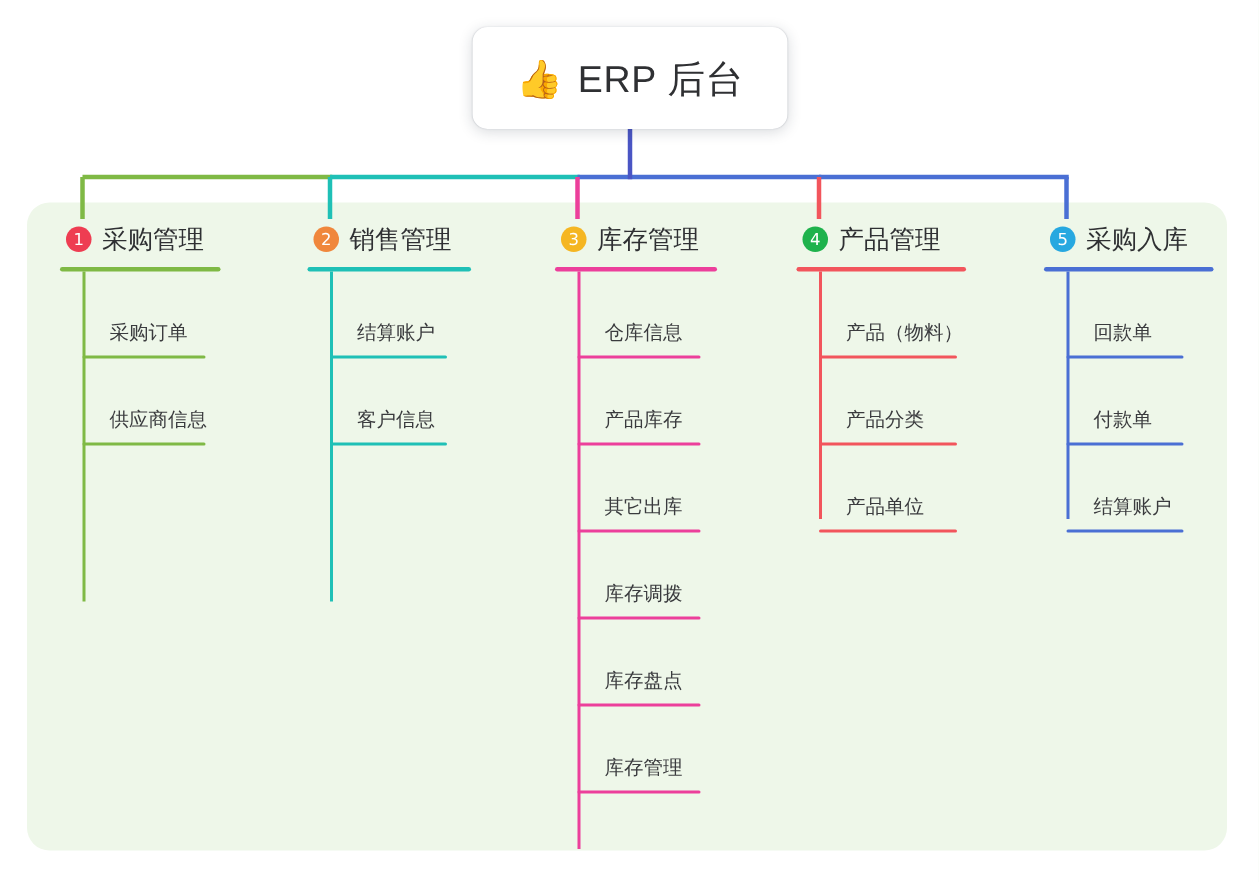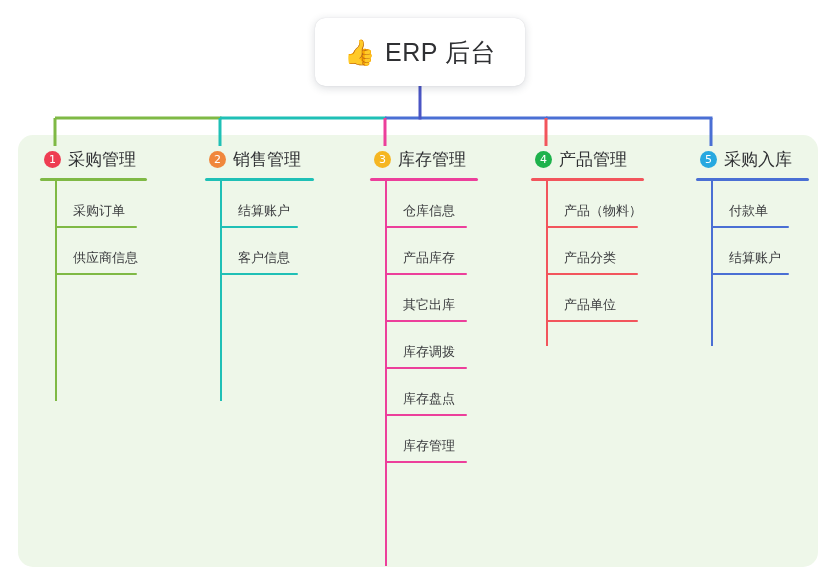--- a/index.html
+++ b/index.html
@@ -115,21 +115,21 @@
     margin-top: 0px;
   }
   .spine {
     position: absolute;
     left: 15px;
     top: 0;
     width: 2px;
   }
   .child {
     position: relative;
-    height: 47px;
+    height: 58px;
     box-sizing: border-box;
   }
   .child-text {
     position: absolute;
     left: 33px;
     bottom: 8px;
     font-size: 13px;
     color: #3a3b3e;
     white-space: nowrap;
   }
@@ -263,20 +263,24 @@
       </div>
       <div class="branch" style="left: 696px; width: 113px;">
         <div class="branch-head">
           <span class="badge" style="background: rgb(39, 168, 224);">5</span>
           <span class="branch-label">采购入库</span>
         </div>
         <div class="branch-rule" style="background: rgb(74, 111, 212); width: 113px;"></div>
         <div class="children">
           <div class="spine" style="background: rgb(74, 111, 212); height: 165px;"></div>
           <div class="child">
+            <span class="child-text">回款单</span>
+            <div class="child-rule" style="background: rgb(74, 111, 212); width: 78px;"></div>
+          </div>
+          <div class="child">
             <span class="child-text">付款单</span>
             <div class="child-rule" style="background: rgb(74, 111, 212); width: 78px;"></div>
           </div>
           <div class="child">
             <span class="child-text">结算账户</span>
             <div class="child-rule" style="background: rgb(74, 111, 212); width: 78px;"></div>
           </div>
         </div>
       </div>
     </div>

